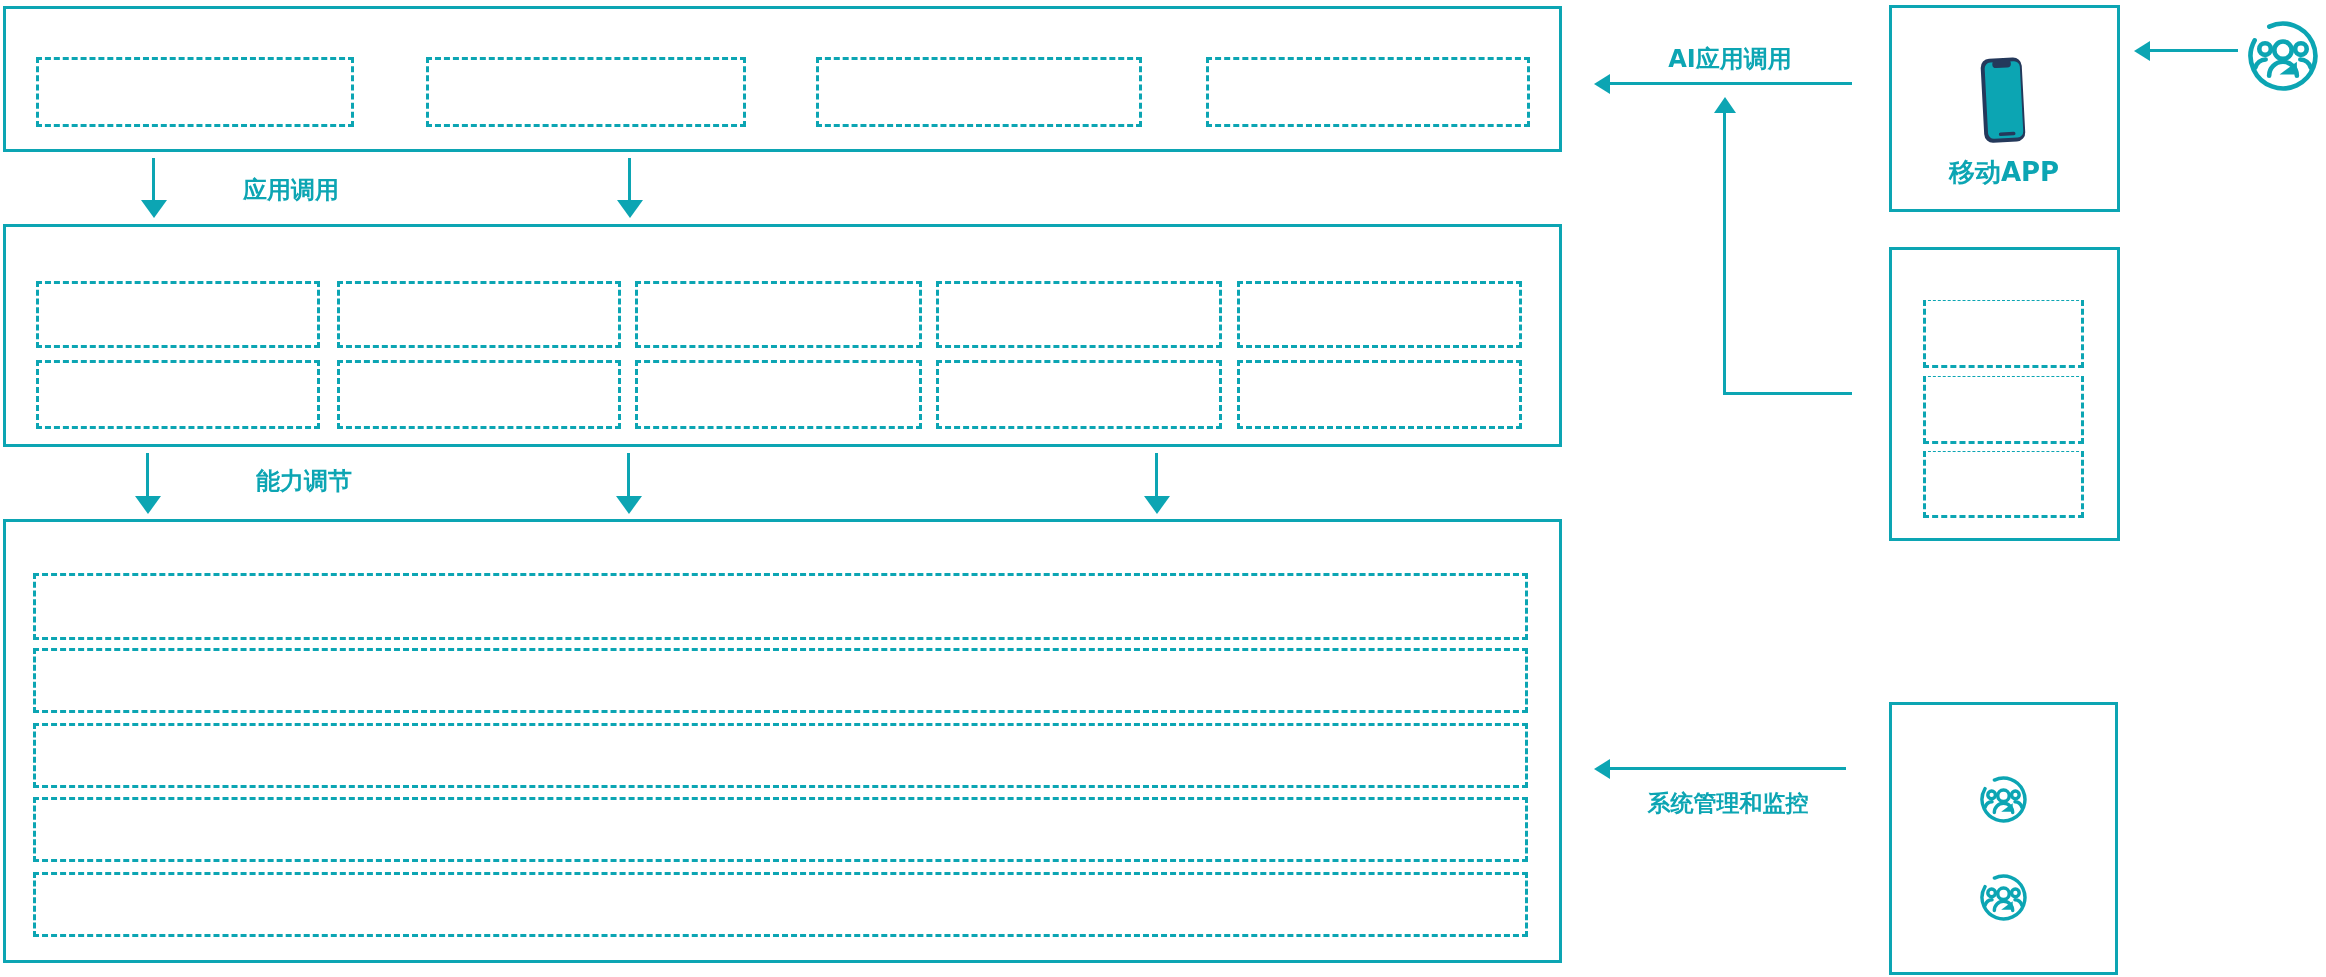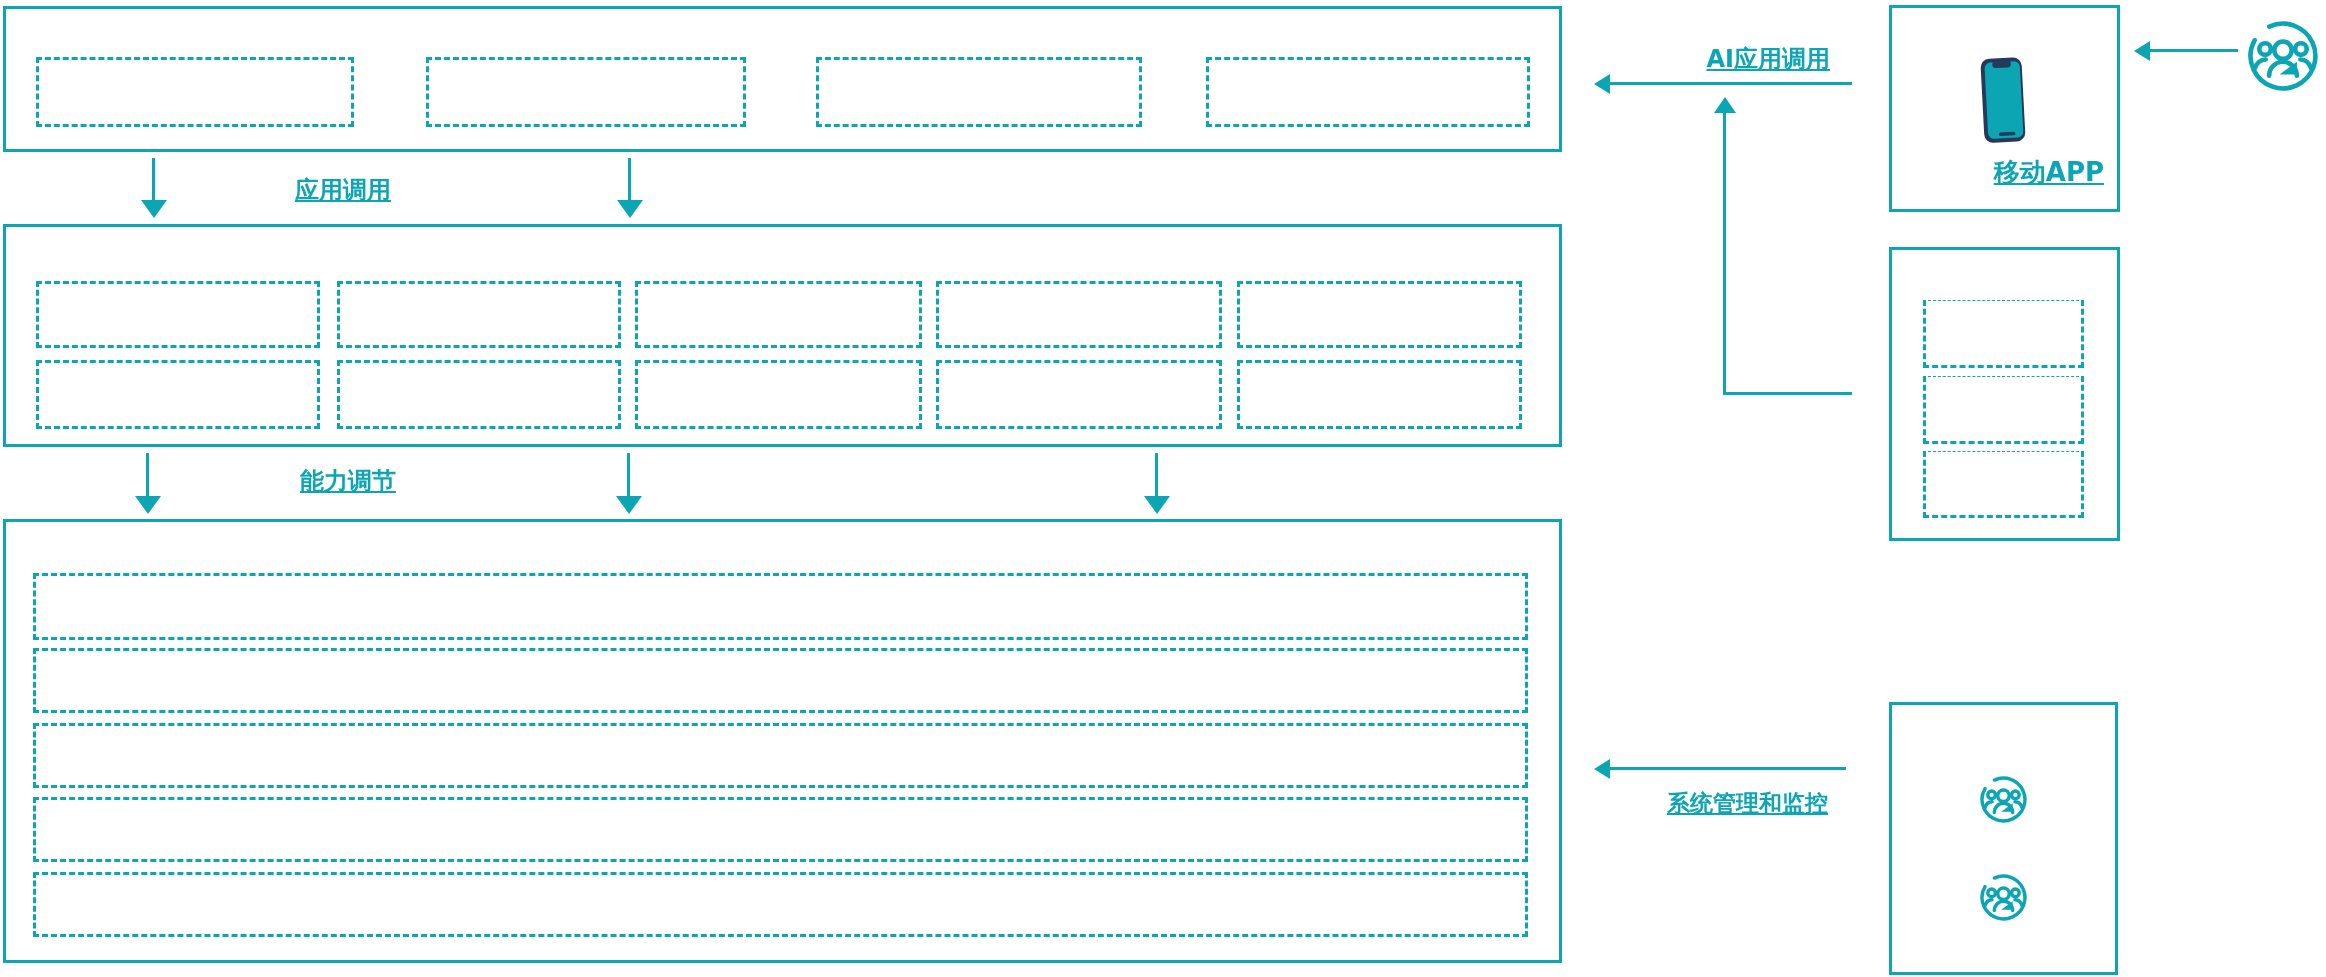--- a/index.html
+++ b/index.html
@@ -26,27 +26,26 @@
   .dashed-box{
     position:absolute;
     border:3px dashed var(--teal);
     background:transparent;
   }
   .dashed-box.thin-top{border-top:1px dashed var(--teal);}
   .dashed-box.row-wide{border-width:3px;}
   .label{
     position:absolute;
     width:200px;
-    text-align:right;
+    text-align:center;
     color:var(--teal);
     font-weight:bold;
     font-size:24px;
     line-height:28px;
     white-space:nowrap;
-    text-decoration:underline;
   }
   .vline{position:absolute;width:3px;background:var(--teal);}
   .hline{position:absolute;height:3px;background:var(--teal);}
   .head-down{
     position:absolute;width:0;height:0;
     border-left:13px solid transparent;
     border-right:13px solid transparent;
     border-top:18px solid var(--teal);
   }
   .head-up{
@@ -93,21 +92,21 @@
   <div class="dashed-box" style="left:635px;top:360px;width:287px;height:69px;"></div>
   <div class="dashed-box" style="left:936px;top:360px;width:286px;height:69px;"></div>
   <div class="dashed-box" style="left:1237px;top:360px;width:285px;height:69px;"></div>
 
   <div class="vline" style="left:146px;top:453px;height:45px;"></div>
   <div class="head-down" style="left:135px;top:496px;"></div>
   <div class="vline" style="left:627px;top:453px;height:45px;"></div>
   <div class="head-down" style="left:616px;top:496px;"></div>
   <div class="vline" style="left:1155px;top:453px;height:45px;"></div>
   <div class="head-down" style="left:1144px;top:496px;"></div>
-  <div class="label" style="left:196px;top:467px;">能力调节</div>
+  <div class="label" style="left:204px;top:467px;">能力调节</div>
 
   <div class="solid-box" style="left:3px;top:519px;width:1559px;height:444px;"></div>
   <div class="dashed-box row-wide" style="left:33px;top:573px;width:1495px;height:67px;"></div>
   <div class="dashed-box row-wide" style="left:33px;top:648px;width:1495px;height:65px;"></div>
   <div class="dashed-box row-wide" style="left:33px;top:723px;width:1495px;height:65px;"></div>
   <div class="dashed-box row-wide thin-top" style="left:33px;top:797px;width:1495px;height:65px;"></div>
   <div class="dashed-box row-wide thin-top" style="left:33px;top:872px;width:1495px;height:65px;"></div>
 
   <div class="label" style="left:1630px;top:45px;">AI应用调用</div>
   <div class="head-left" style="left:1594px;top:74px;"></div>

